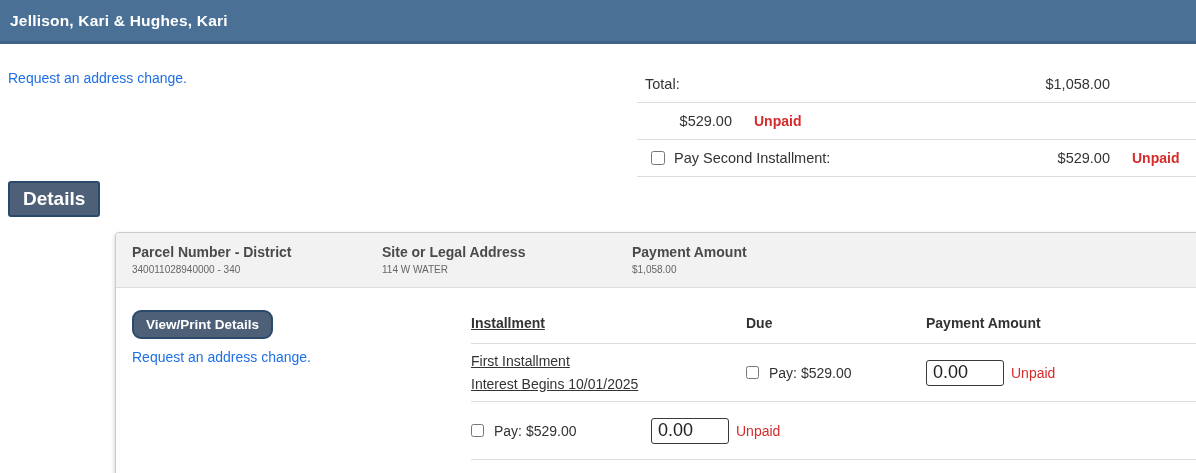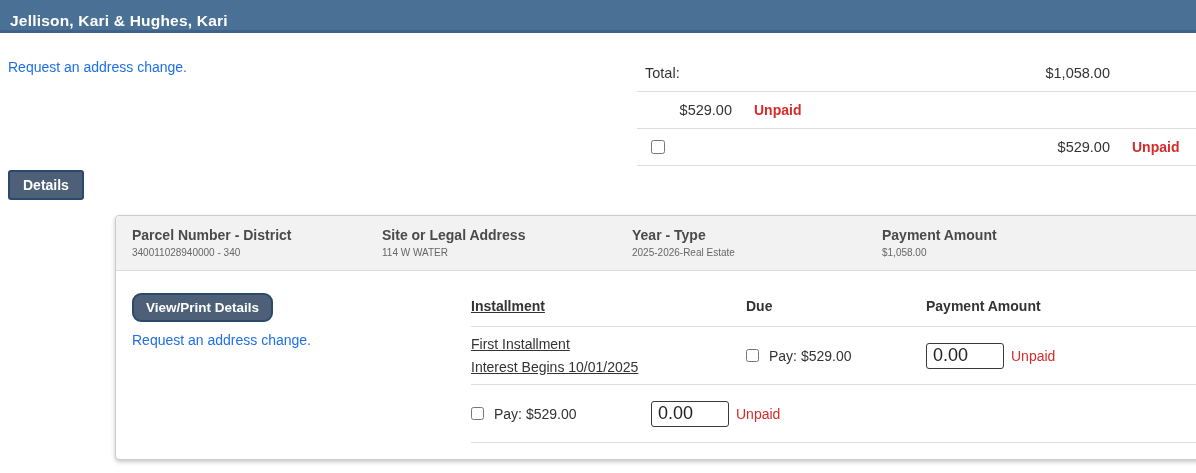--- a/index.html
+++ b/index.html
@@ -15,22 +15,22 @@
     --text-main:#333333;
     --text-label:#4a4a4a;
     --text-value:#666666;
   }
   *{box-sizing:border-box;margin:0;padding:0;}
   html,body{width:1196px;height:473px;overflow:hidden;}
   body{font-family:"Liberation Sans","DejaVu Sans",sans-serif;background:#ffffff;color:var(--text-main);}
 
   
   .titlebar{
-    height:33px;background:var(--header-bg);border-bottom:3px solid var(--header-border);
-    display:flex;align-items:flex-end;padding:0 10px;
+    height:44px;background:var(--header-bg);border-bottom:3px solid var(--header-border);
+    display:flex;align-items:center;padding:0 10px;
   }
   .titlebar h1{color:#ffffff;font-size:15.5px;font-weight:bold;letter-spacing:.2px;}
 
   
   .top-zone{display:flex;justify-content:space-between;align-items:flex-start;}
   .left-top{margin:25px 0 0 8px;}
   a.addr-link{color:var(--link);font-size:14px;text-decoration:none;cursor:pointer;}
 
   .summary{width:559px;margin-top:22px;}
   .summary-row{
@@ -39,21 +39,21 @@
   }
   .summary-row .lbl{flex:1;padding-left:8px;display:flex;align-items:center;}
   .summary-row.with-check .lbl{padding-left:14px;}
   .summary-row input[type=checkbox]{width:14px;height:14px;margin-right:9px;accent-color:#777;}
   .summary-row .amt{width:95px;text-align:right;}
   .summary-row .status{width:86px;text-align:left;padding-left:22px;font-weight:bold;color:var(--unpaid);font-size:14px;}
 
   
   .details-btn{
     margin:4px 0 0 8px;display:inline-block;background:var(--btn-bg);color:#fff;
-    border:2px solid var(--btn-border);border-radius:3px;padding:5px 13px;font-size:14px;
+    border:2px solid var(--btn-border);border-radius:3px;padding:5px 13px;font-size:19px;
     font-family:inherit;cursor:pointer;font-weight:600;
   }
 
   
   .panel{
     margin:15px 55px 0 115px;width:1146px;border:1px solid var(--panel-border);
     border-radius:4px;background:#fff;box-shadow:0 2px 4px rgba(0,0,0,.22);
   }
   .panel-head{
     background:var(--panel-head-bg);border-bottom:1px solid var(--divider);
@@ -107,42 +107,39 @@
       <span class="amt">$1,058.00</span>
       <span class="status"></span>
     </div>
     <div class="summary-row with-check">
       <span class="amt">$529.00</span>
       <span class="status">Unpaid</span>
     </div>
     <div class="summary-row with-check">
       <span class="lbl">
         <input type="checkbox" style="">
+        <span>Pay Second Installment:</span>
       </span>
       <span class="amt">$529.00</span>
       <span class="status">Unpaid</span>
     </div>
   </div>
 </div>
 
 <button class="details-btn">Details</button>
 
 <div class="panel">
   <div class="panel-head">
     <div class="panel-col">
       <div class="k">Parcel Number - District</div>
       <div class="v">340011028940000 - 340</div>
     </div>
     <div class="panel-col">
       <div class="k">Site or Legal Address</div>
       <div class="v">114 W WATER</div>
-    </div>
-    <div class="panel-col">
-      <div class="k">Year - Type</div>
-      <div class="v">2025-2026-Real Estate</div>
     </div>
     <div class="panel-col">
       <div class="k">Payment Amount</div>
       <div class="v">$1,058.00</div>
     </div>
   </div>
 
   <div class="panel-body">
     <div class="body-left">
       <button class="viewprint-btn">View/Print Details</button>

